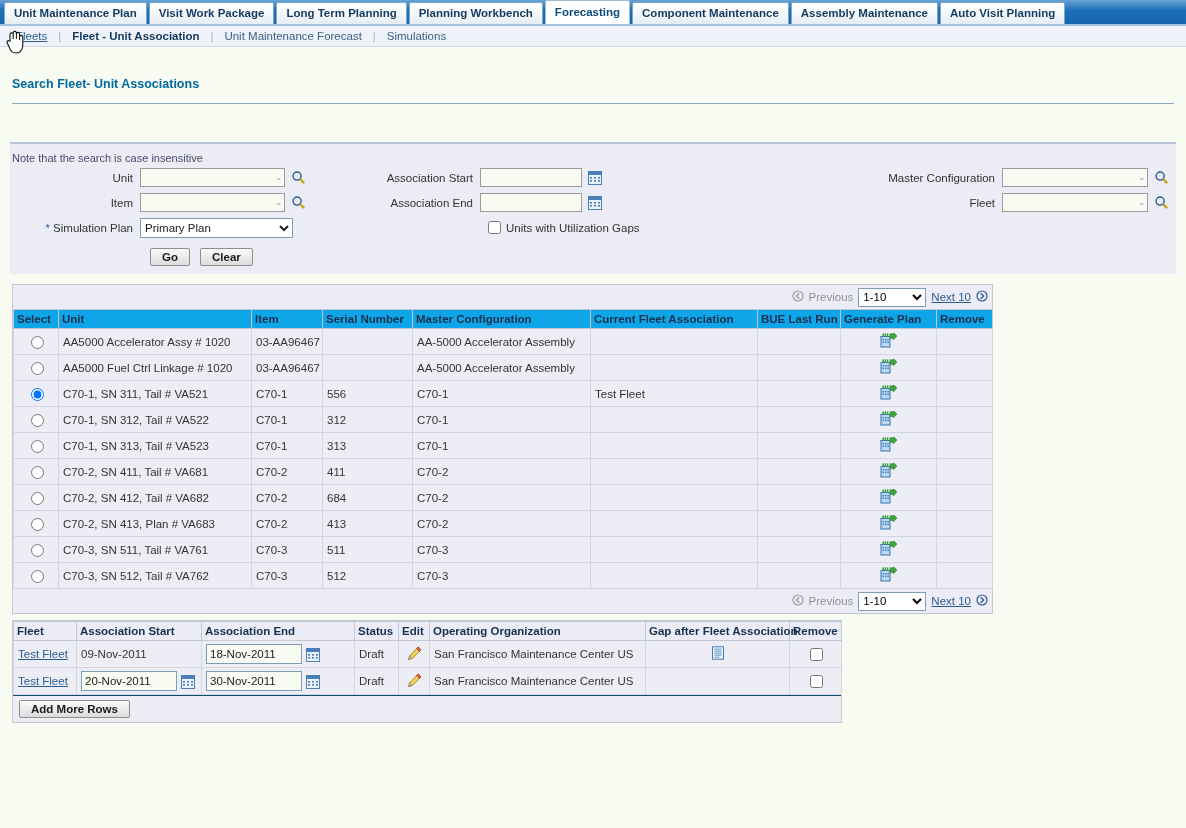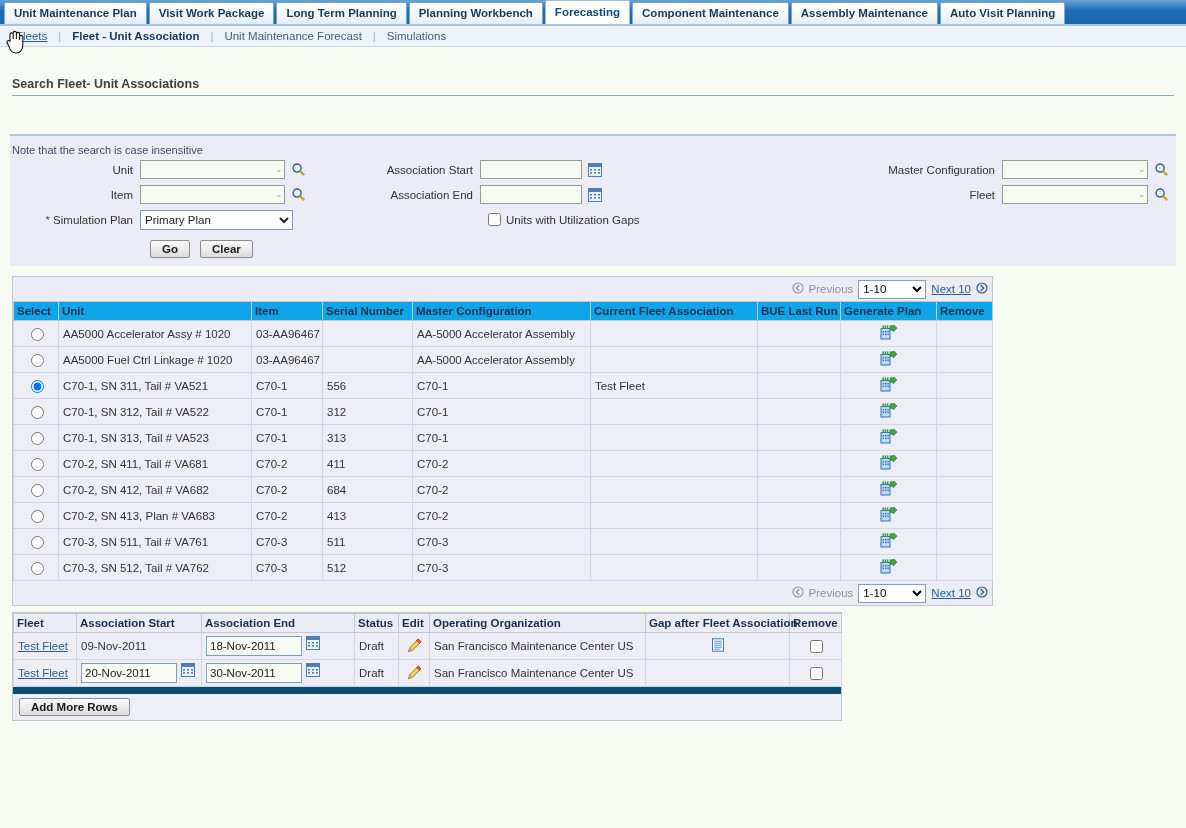--- a/index.html
+++ b/index.html
@@ -58,22 +58,22 @@
   .subnav .sep { color:#9fb0c4; padding:0 5px; }
 
   
   .cursor { position:absolute; left:6px; top:29px; width:22px; height:26px; z-index:50; pointer-events:none;}
 
   
   .page { position:relative; padding:0 0 0 0; }
   .hdrband { height:24px; background:#f7fbf1; }
 
   .sectitle {
-    margin:0 12px; padding:6px 0 4px 0;
-    color:#404040; font-weight:bold; font-size:12.5px;
+    margin:0 12px; padding:6px 0 12px 0;
+    color:#0369a1; font-weight:bold; font-size:12.5px;
     border-bottom:1px solid #8aa9c4;
   }
   .spacer-green { height:38px; background:#f7fbf1; }
 
   
   .searchpanel {
     margin:0 10px; background:#ececf7;
     border-top:2px solid #b9c5dd;
     padding:6px 0 8px 0;
   }
@@ -160,26 +160,26 @@
     background:#ececf7; border:1px solid #c3c7d4;
     font-size:11.5px; font-weight:bold; color:#16304f;
     text-align:left; padding:2px 3px; height:19px; white-space:nowrap;
   }
   table.af td {
     background:#ededf6; border:1px solid #d3d6e2;
     font-size:11.5px; color:#333; padding:2px 4px; height:27px;
     white-space:nowrap;
   }
   .flink { color:#2a5d8f; text-decoration:underline; cursor:pointer; }
-  .datecell { display:flex; align-items:flex-start; gap:4px; }
+  .datecell { display:flex; align-items:flex-end; gap:4px; }
   input.dt {
     height:20px; width:96px; border:1px solid #7f9db9; background:#f7fbf1;
     font-family:"Liberation Sans", sans-serif; font-size:11.5px; color:#222; padding:1px 3px;
   }
-  .addrow { padding:4px 0 4px 6px; background:#ededf6; border-top:7px solid #0c4a6e;}
+  .addrow { padding:4px 0 4px 6px; background:#ededf6; border-top:1px solid #0c4a6e;}
 </style>
 </head>
 <body>
 
 <div class="tabbar" id="tabbar">
     <div class="tab">Unit Maintenance Plan</div>
     <div class="tab">Visit Work Package</div>
     <div class="tab">Long Term Planning</div>
     <div class="tab">Planning Workbench</div>
     <div class="tab active">Forecasting</div>

